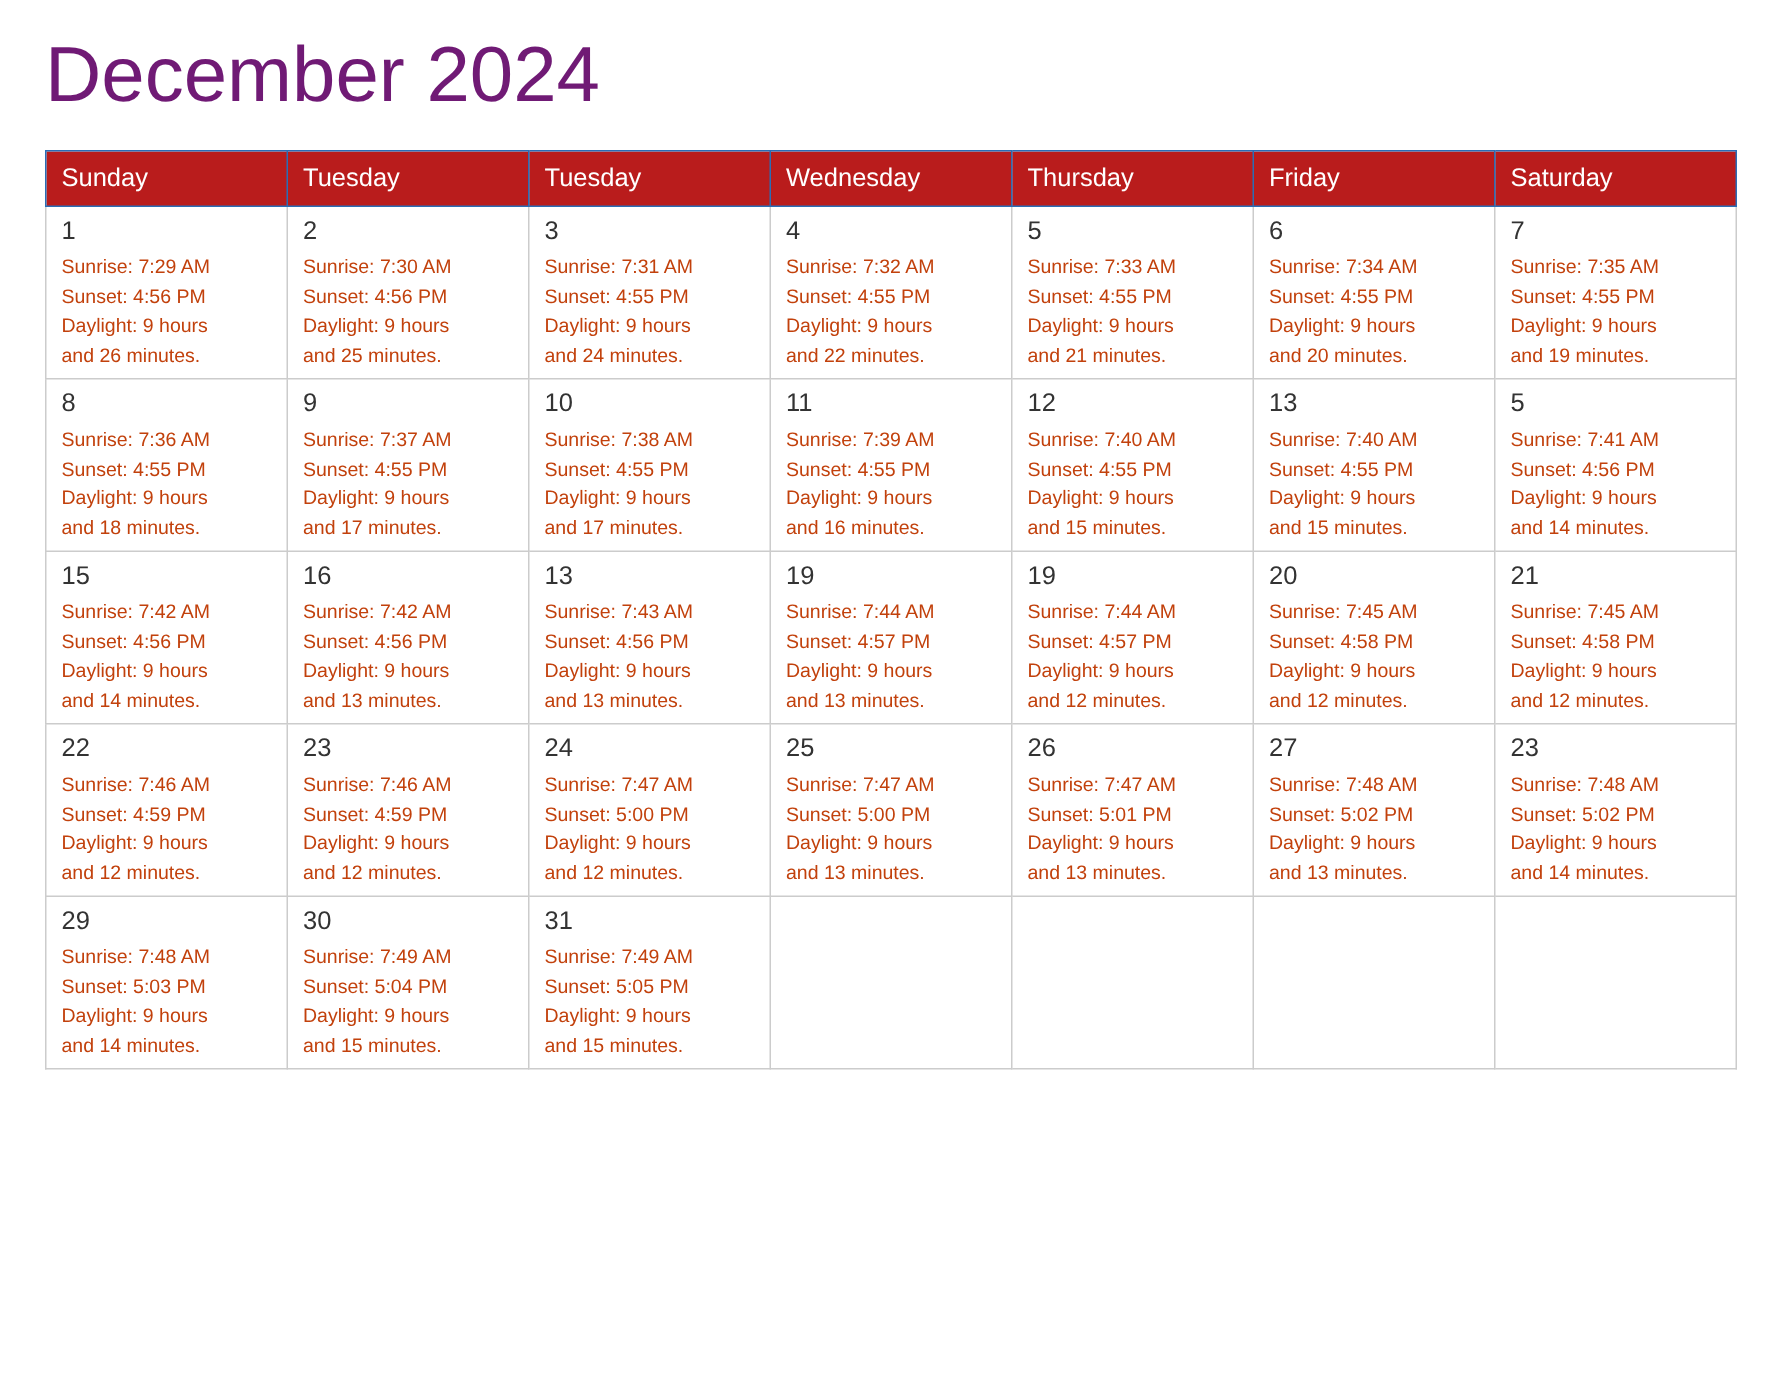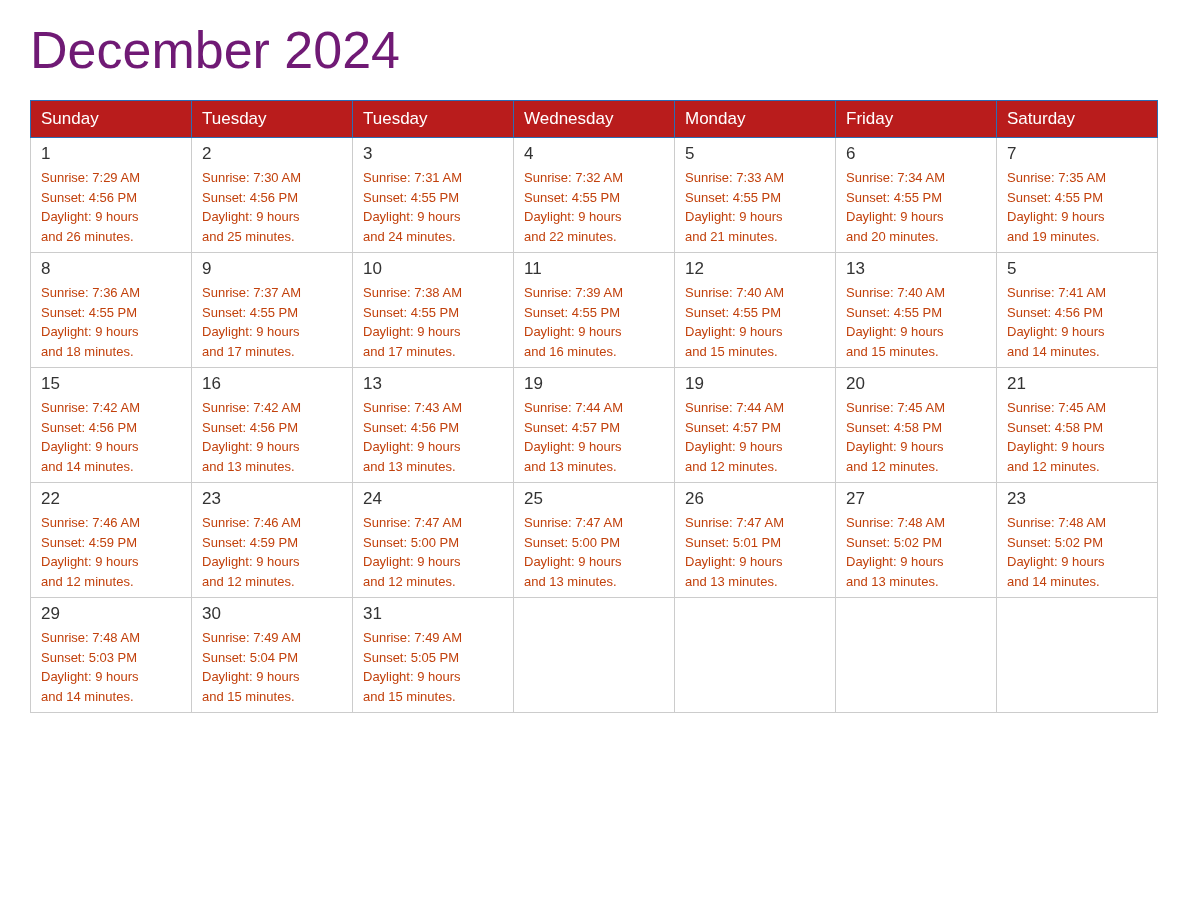--- a/index.html
+++ b/index.html
@@ -101,21 +101,21 @@
   </div>
 </div>
 
 <table class="calendar-table">
   <thead>
     <tr>
     <th>Sunday</th>
         <th>Tuesday</th>
         <th>Tuesday</th>
         <th>Wednesday</th>
-        <th>Monday</th>
+        <th>Thursday</th>
         <th>Friday</th>
         <th>Saturday</th>
       </tr>
   </thead>
   <tbody id="calendar-body">
   <tr>
         <td>
           <div class="day-number">1</div>
           <div class="day-info">Sunrise: 7:29 AM<br>Sunset: 4:56 PM<br>Daylight: 9 hours<br>and 26 minutes.</div>
         </td>

